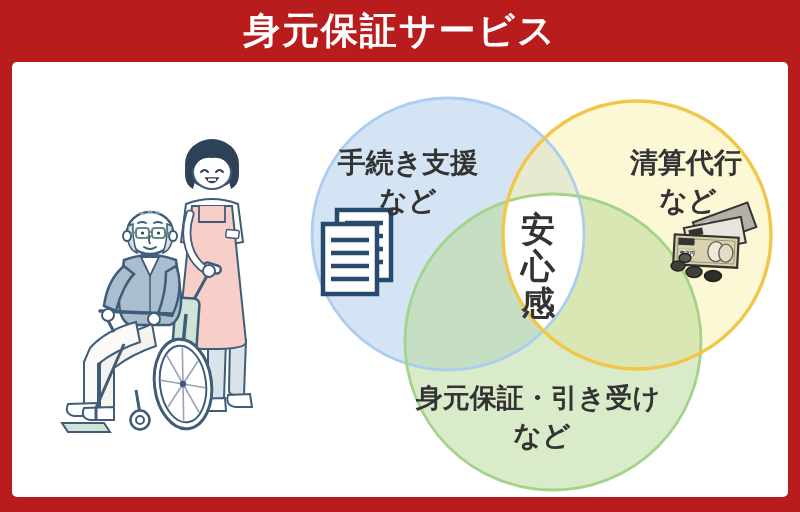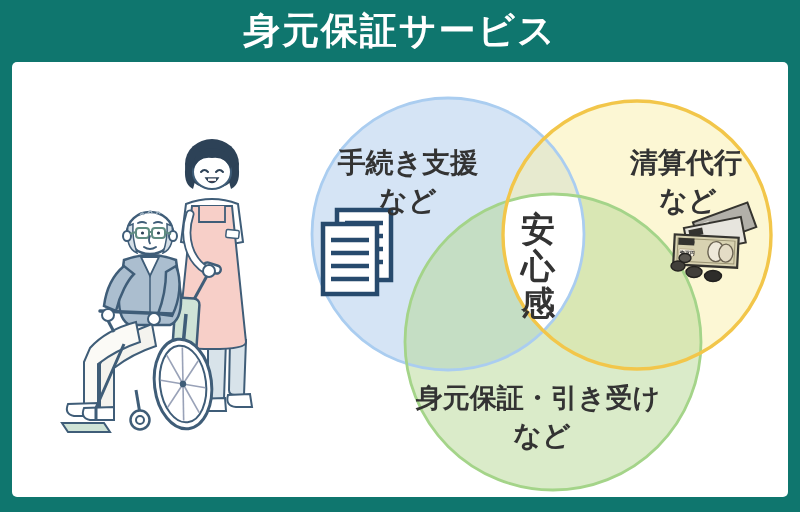--- a/index.html
+++ b/index.html
@@ -1,21 +1,21 @@
 <!DOCTYPE html>
 <html><head>
 <meta charset="utf-8">
 <style>
   html, body { margin: 0; padding: 0; background: #fcc22a; }
   * { box-sizing: border-box; }
   .frame {
     position: relative;
     width: 800px;
     height: 512px;
-    background: #0f766e;
+    background: #b91c1c;
     overflow: hidden;
     font-family: "Liberation Sans", "DejaVu Sans", sans-serif;
   }
   .header {
     position: absolute;
     left: 0; top: 0;
     width: 800px; height: 62px;
     display: flex;
     align-items: center;
     justify-content: center;

